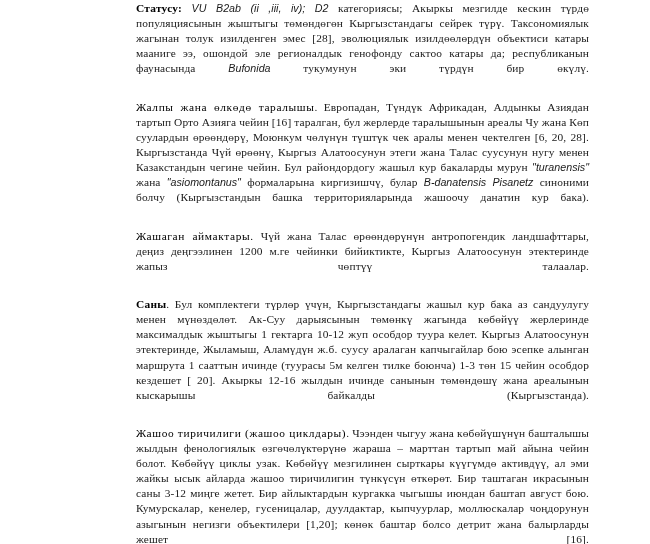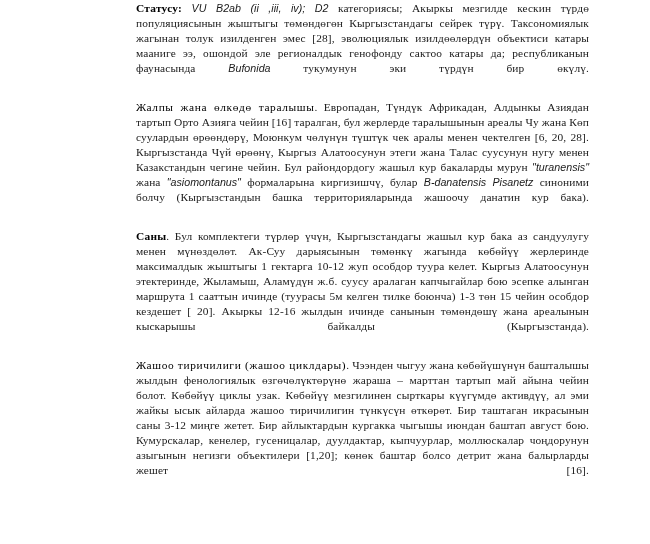--- a/index.html
+++ b/index.html
@@ -59,16 +59,17 @@
     width: 100%;
   }
 </style>
 </head>
 <body>
 
 <div id="page">
   <div id="body-text">
       <p class="para"><span class="lead">Статусу:</span><span class="it"> VU B2ab (ii ,iii, iv); D2 </span><span>категориясы; Акыркы мезгилде кескин түрдө популяциясынын жыштыгы төмөндөгөн Кыргызстандагы сейрек түрү. Таксономиялык жагынан толук изилденген эмес [28], эволюциялык изилдөөлөрдүн объектиси катары мааниге ээ, ошондой эле регионалдык генофонду сактоо катары да; республиканын фаунасында </span><span class="it">Bufonida</span><span> тукумунун эки түрдүн бир өкүлү.</span></p>
       <p class="para"><span class="lead-sp">Жалпы жана өлкөдө таралышы</span><span>. Европадан, Түндүк Африкадан, Алдынкы Азиядан тартып Орто Азияга чейин [16] таралган, бул жерлерде таралышынын ареалы Чу жана Көп суулардын өрөөндөрү, Моюнкум чөлүнүн түштүк чек аралы менен чектелген [6, 20, 28]. Кыргызстанда Чүй өрөөнү, Кыргыз Алатоосунун этеги жана Талас суусунун нугу менен Казакстандын чегине чейин. Бул райондордогу жашыл кур бакаларды мурун </span><span class="it">"turanensis"</span><span> жана </span><span class="it">"asiomontanus"</span><span> формаларына киргизишчү, булар </span><span class="it">B-danatensis Pisanetz</span><span> синоними болчу (Кыргызстандын башка территорияларында жашоочу данатин кур бака).</span></p>
+      <p class="para"><span class="lead-sp">Жашаган аймактары.</span><span> Чүй жана Талас өрөөндөрүнүн антропогендик ландшафттары, деңиз деңгээлинен 1200 м.ге чейинки бийиктикте, Кыргыз Алатоосунун этектеринде жапыз чөптүү талаалар.</span></p>
       <p class="para"><span class="lead">Саны</span><span>. Бул комплектеги түрлөр үчүн, Кыргызстандагы жашыл кур бака аз сандуулугу менен мүнөздөлөт. Ак-Суу дарыясынын төмөнкү жагында көбөйүү жерлеринде максималдык жыштыгы 1 гектарга 10-12 жуп особдор туура келет. Кыргыз Алатоосунун этектеринде, Жыламыш, Аламүдүн ж.б. суусу аралаган капчыгайлар бою эсепке алынган маршрута 1 сааттын ичинде (туурасы 5м келген тилке боюнча) 1-3 төн 15 чейин особдор кездешет [ 20]. Акыркы 12-16 жылдын ичинде санынын төмөндөшү  жана ареалынын кыскарышы байкалды (Кыргызстанда).</span></p>
       <p class="para"><span class="lead-sp">Жашоо тиричилиги (жашоо циклдары)</span><span>. Чээнден чыгуу жана көбөйүшүнүн башталышы жылдын фенологиялык өзгөчөлүктөрүнө жараша – марттан тартып май айына чейин болот. Көбөйүү циклы узак. Көбөйүү мезгилинен сырткары күүгүмдө активдүү, ал эми жайкы ысык айларда жашоо тиричилигин түнкүсүн өткөрөт. Бир таштаган икрасынын саны 3-12 миңге жетет. Бир айлыктардын кургакка чыгышы июндан баштап август бою. Кумурскалар, кенелер, гусеницалар, дуулдактар, кыпчуурлар, моллюскалар чоңдорунун азыгынын негизги объектилери [1,20]; көнөк баштар болсо детрит жана балырларды жешет [16].</span></p>
     </div>
 </div>
 
 </body></html>

